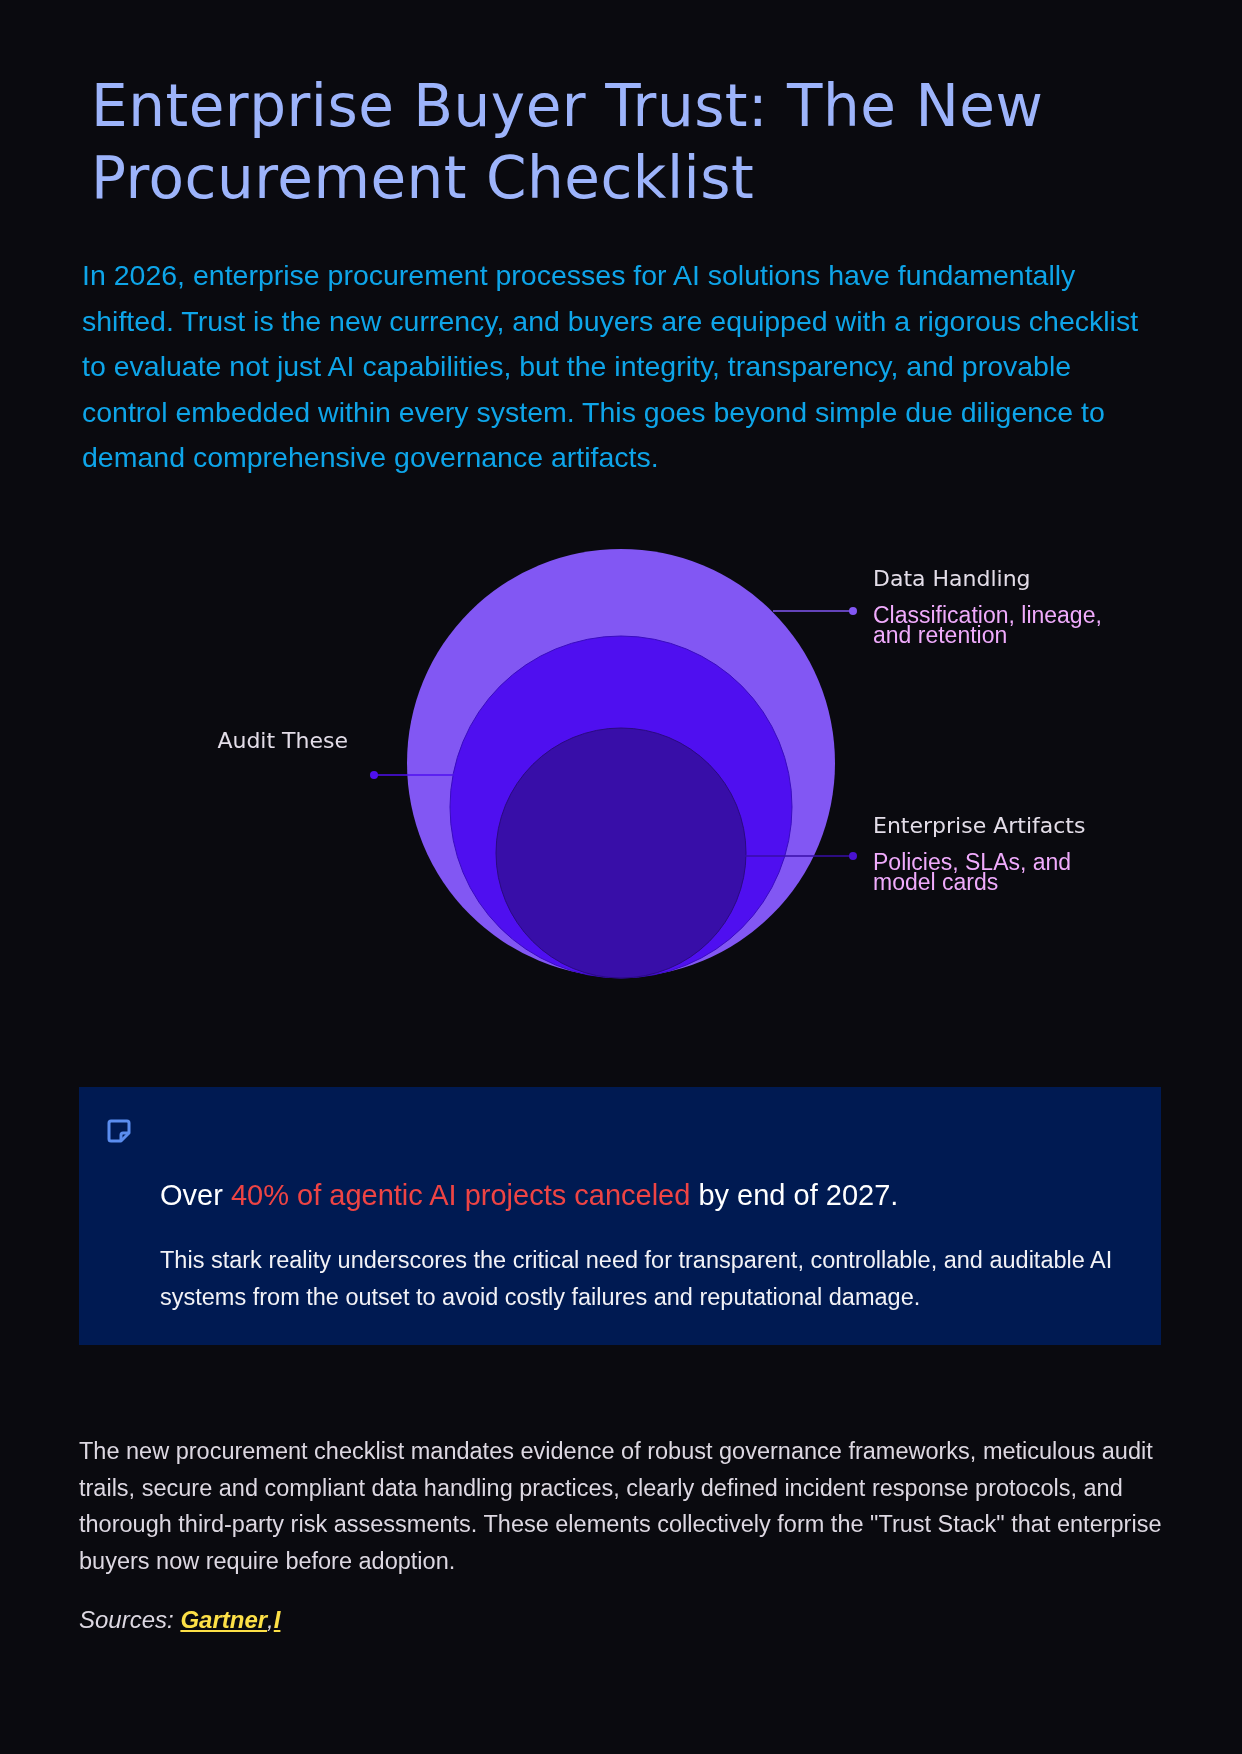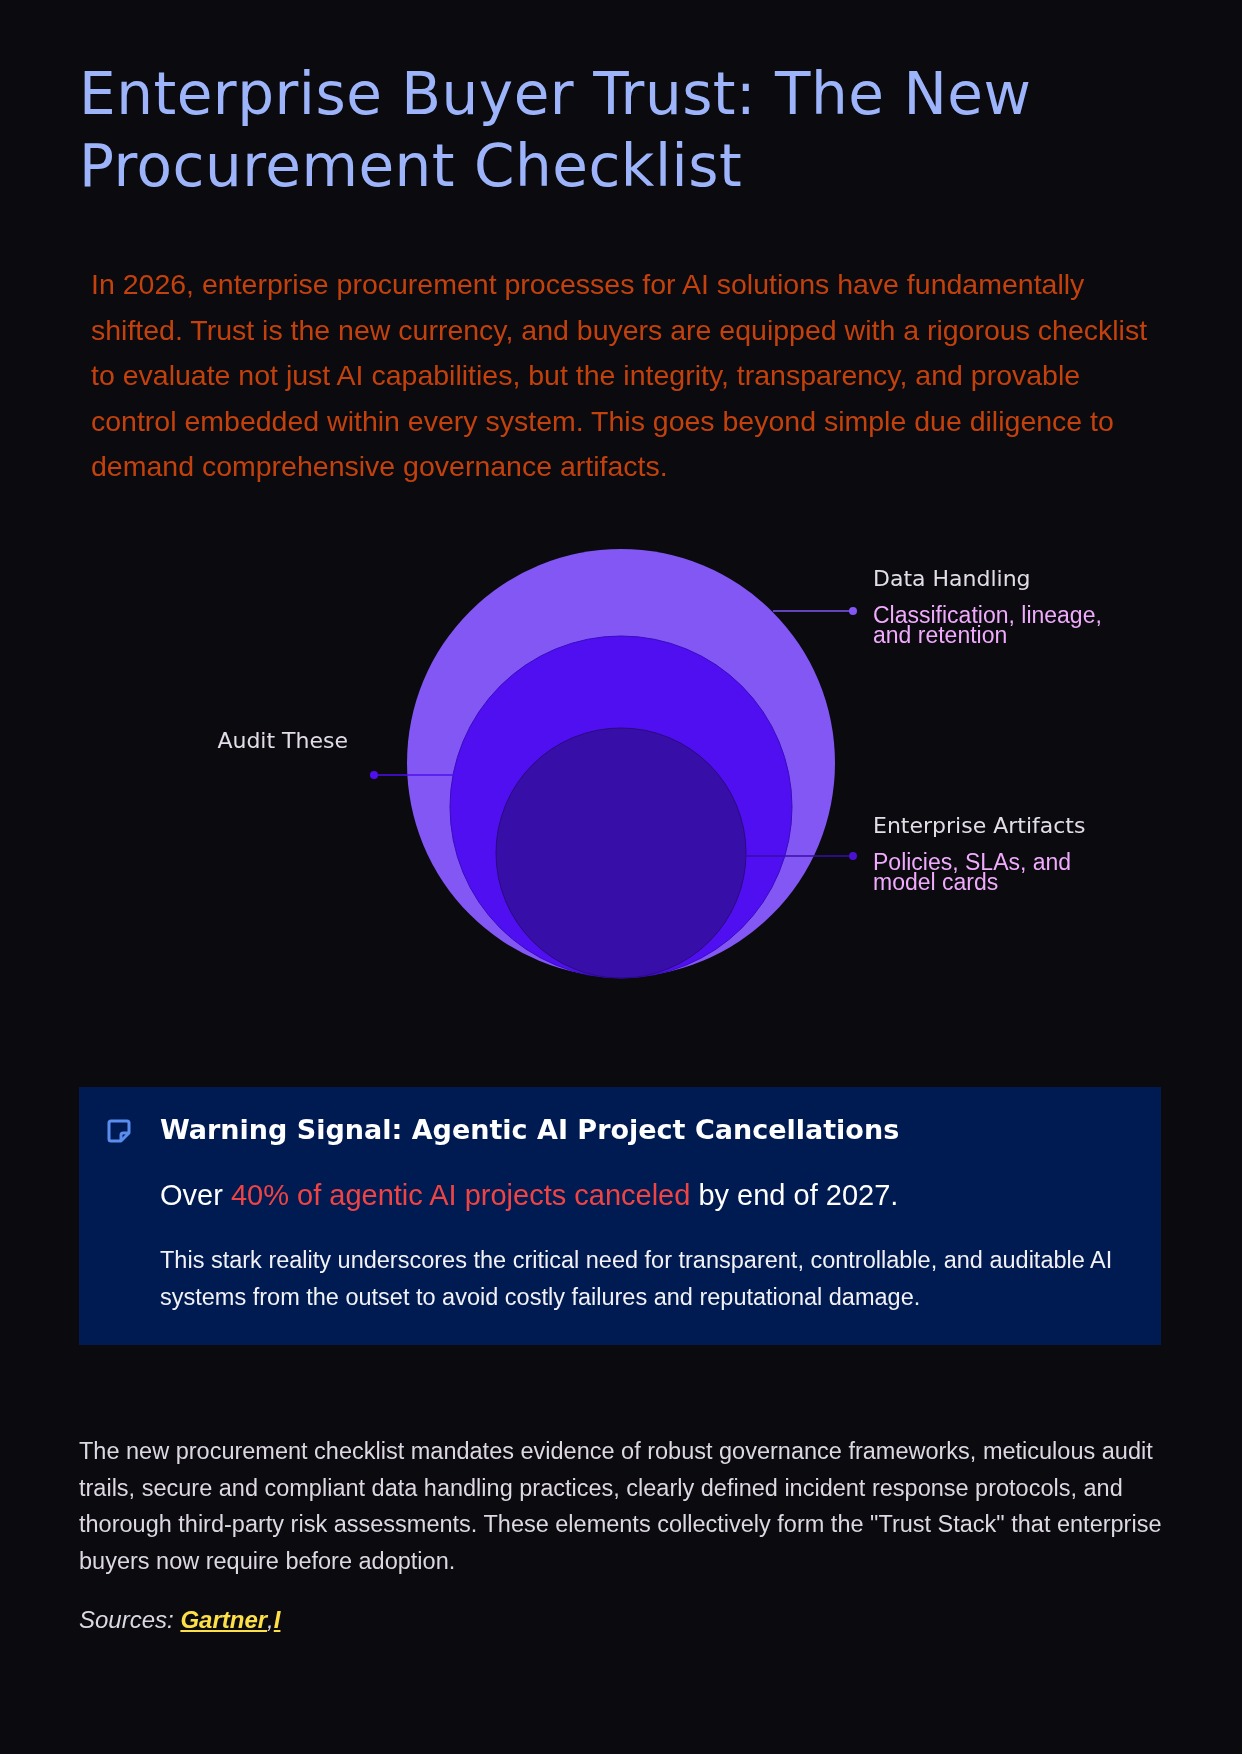--- a/index.html
+++ b/index.html
@@ -8,25 +8,25 @@
       background: #0a0a0f;
       color: #e6e1ea;
       font-family: "Liberation Sans", sans-serif;
       position: relative;
       overflow: hidden;
     }
     .title {
       position: absolute; left: 79px; top: 58px; width: 1080px;
       font-family: "DejaVu Sans", sans-serif;
       font-size: 58px; line-height: 72px; font-weight: 500;
-      color: #9db4fb; margin: 0; letter-spacing: 0.5px;
+      color: #9db4fb; margin: 12px; letter-spacing: 0.5px;
     }
     .intro {
       position: absolute; left: 79px; top: 250px; width: 1060px;
-      font-size: 28.5px; line-height: 45.5px; color: #c2410c; margin: 12px;
+      font-size: 28.5px; line-height: 45.5px; color: #0ea5e9; margin: 3px;
     }
     .diagram { position: absolute; left: 0; top: 530px; width: 1098px; height: 460px; }
     .lbl-title {
       position: absolute; font-family: "DejaVu Sans", sans-serif;
       font-size: 22px; color: #e3dde8; font-weight: 500;
     }
     .lbl-desc {
       position: absolute; font-size: 23px; line-height: 20px; color: #f0abfc;
     }
     .callout {
@@ -88,20 +88,19 @@
 
   <div class="lbl-title" style="left:873px;top:283px;">Enterprise Artifacts</div>
   <div class="lbl-desc" style="left:873px;top:322px;width:260px;">Policies, SLAs, and model cards</div>
 </div>
 
 <div class="callout">
   <svg class="callout-icon" viewBox="0 0 26 26">
     <path d="M5 3 H21 Q23 3 23 5 V15 L15 23 H5 Q3 23 3 21 V5 Q3 3 5 3 Z" fill="none" stroke="#5b8def" stroke-width="3" stroke-linejoin="round"></path>
     <path d="M15 23 V17 Q15 15 17 15 H23" fill="none" stroke="#5b8def" stroke-width="3" stroke-linejoin="round"></path>
   </svg>
-  <div class="callout-title">Warning Signal: Agentic AI Project Cancellations</div>
   <div class="callout-stat"><span>Over </span><span class="hl">40% of agentic AI projects canceled</span><span> by end of 2027.</span></div>
   <div class="callout-body">This stark reality underscores the critical need for transparent, controllable, and auditable AI systems from the outset to avoid costly failures and reputational damage.</div>
 </div>
 
 <p class="closing">The new procurement checklist mandates evidence of robust governance frameworks, meticulous audit trails, secure and compliant data handling practices, clearly defined incident response protocols, and thorough third-party risk assessments. These elements collectively form the "Trust Stack" that enterprise buyers now require before adoption.</p>
 
 <div class="sources"><span>Sources: </span><a>Gartner</a><span>,</span><a>I</a></div>
 
 </body></html>

